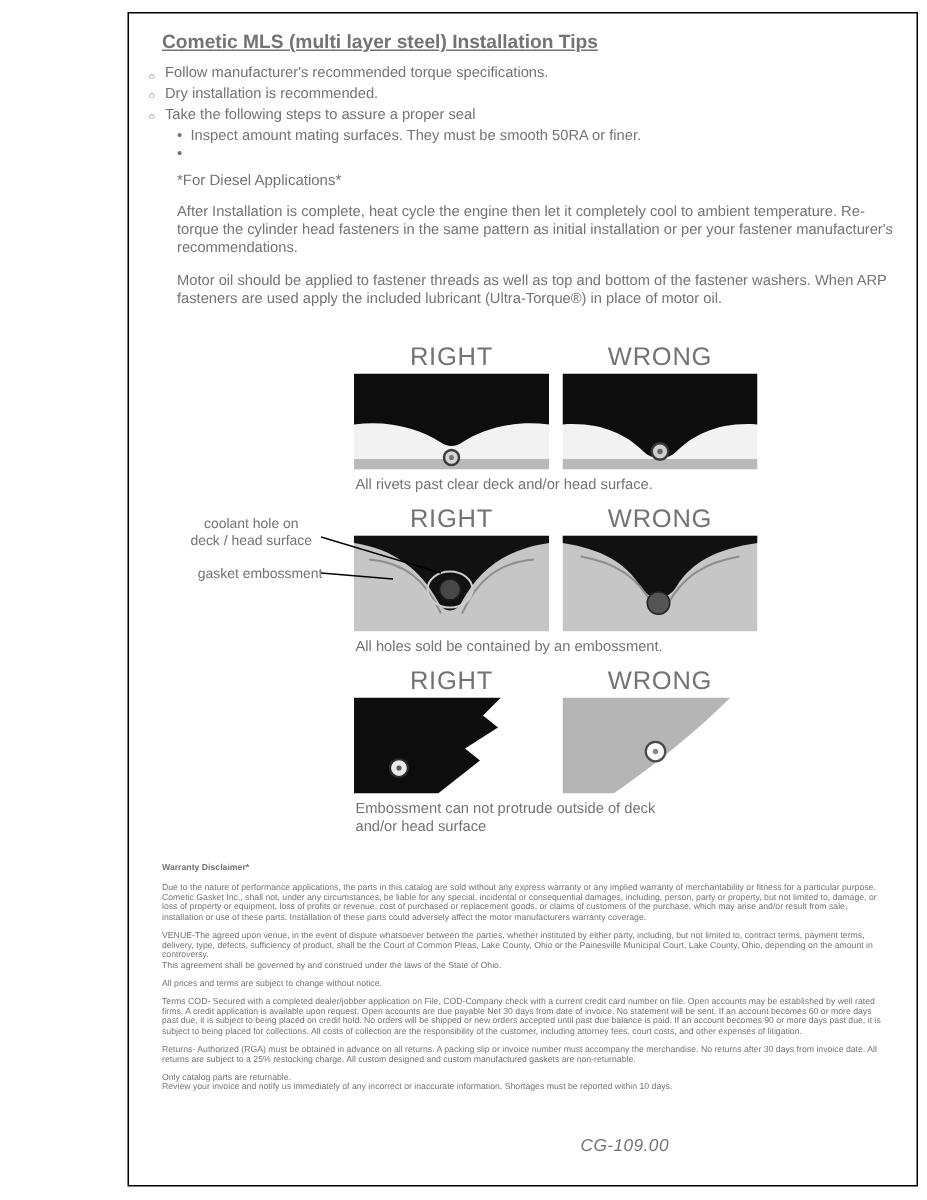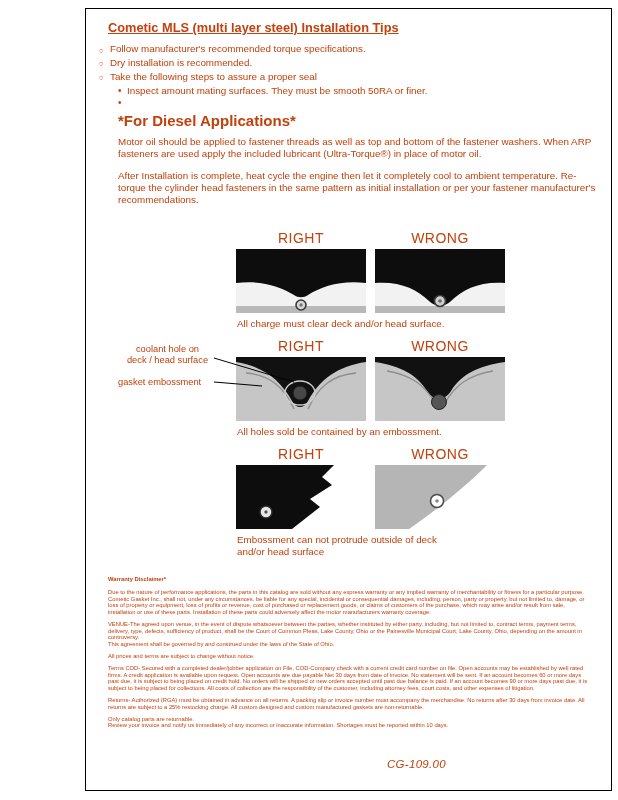--- a/index.html
+++ b/index.html
@@ -1,36 +1,36 @@
 <!DOCTYPE html>
 <html><head>
 <meta charset="utf-8">
 <style>
   html,body{margin:0;padding:0;background:#fff;}
   .page{position:relative;width:618px;height:800px;background:#fff;overflow:hidden;
-        font-family:"Liberation Sans", sans-serif;color:#c2410c;}
+        font-family:"Liberation Sans", sans-serif;color:#737373;}
   .frame{position:absolute;left:85px;top:8px;width:525px;height:781px;border:1px solid #000;}
   .title{position:absolute;left:108px;top:20px;font-size:12.8px;font-weight:bold;text-decoration:underline;}
   .tips{position:absolute;left:99px;top:43px;width:500px;font-size:9.8px;line-height:12.4px;}
   .tip{display:flex;}
   .tip .m{width:11px;font-size:7.5px;padding-top:1.5px;flex:none;}
   .tip.sub{margin-left:19px;}
   .tip.sub .m{width:9px;font-size:10px;padding-top:0;}
   .diesel{position:absolute;left:118px;top:115px;width:482px;font-size:9.8px;line-height:12px;}
-  .diesel .dh3{font-size:15px;font-weight:bold;margin:0 0 9px 0;}
+  .diesel .dh3{font-size:10px;font-weight:normal;margin:0 0 9px 0;}
   .diesel p{margin:0 0 10px 0;}
   .diagrams{position:absolute;left:236px;top:231px;width:270px;}
-  .dg-labels{display:flex;gap:9px;font-size:14px;line-height:14px;letter-spacing:.5px;align-items:center;}
+  .dg-labels{display:flex;gap:9px;font-size:17px;line-height:14px;letter-spacing:.5px;align-items:center;}
   .dg-labels span{width:130px;text-align:center;}
   .dg-images{display:flex;gap:9px;margin-top:4px;}
   .dg-images svg{display:block;}
   .dg-caption{font-size:9.8px;line-height:12px;margin:5px 0 9px 1px;white-space:pre-line;}
   .annot{position:absolute;font-size:9.3px;line-height:10.5px;white-space:pre-line;}
   .annot1{left:120px;top:344px;width:95px;text-align:center;}
-  .annot2{left:118px;top:377px;width:97px;}
+  .annot2{left:118px;top:377px;width:97px;text-align:right;}
   .annot-lines{position:absolute;left:214px;top:352px;}
   .disclaimer{position:absolute;left:108px;top:576px;width:484px;font-size:5.8px;line-height:1.17;}
   .disclaimer .dh{font-weight:bold;margin:0 0 6px 0;}
   .disclaimer p{margin:0 0 5px 0;white-space:pre-line;}
   .code{position:absolute;left:387px;top:758px;font-size:11.5px;letter-spacing:.3px;font-style:italic;}
 </style>
 </head>
 <body>
 
 <div class="page">
@@ -55,22 +55,22 @@
       <span class="m">•</span>
       <span>Inspect amount mating surfaces.  They must be smooth 50RA or finer.</span>
     </div>
     <div class="tip sub">
       <span class="m">•</span>
     </div>
   </div>
 
   <div class="diesel">
     <div class="dh3">*For Diesel Applications*</div>
+    <p>After Installation is complete, heat cycle the engine then let it completely cool to ambient temperature. Re-torque the cylinder head fasteners in the same pattern as initial installation or per your fastener manufacturer's recommendations.</p>
     <p>Motor oil should be applied to fastener threads as well as top and bottom of the fastener washers. When ARP fasteners are used apply the included lubricant (Ultra-Torque®) in place of motor oil.</p>
-    <p>After Installation is complete, heat cycle the engine then let it completely cool to ambient temperature. Re-torque the cylinder head fasteners in the same pattern as initial installation or per your fastener manufacturer's recommendations.</p>
   </div>
 
   <div class="diagrams">
 
     <div class="dg-labels">
       <span>RIGHT</span>
       <span>WRONG</span>
     </div>
     <div class="dg-images">
       <svg width="130" height="64" viewBox="0 0 130 64">
@@ -81,21 +81,21 @@
         <circle cx="65" cy="56" r="1.7" fill="#777"></circle>
       </svg>
       <svg width="130" height="64" viewBox="0 0 130 64">
         <rect width="130" height="64" fill="#f2f2f2"></rect>
         <rect y="57" width="130" height="7" fill="#b9b9b9"></rect>
         <path d="M0,0 H130 V34 C106,32 88,40 76,52 C70,58 60,58 54,52 C42,40 24,32 0,34 Z" fill="#0d0d0d"></path>
         <circle cx="65" cy="52" r="5.5" fill="#cfcfcf" stroke="#3a3a3a" stroke-width="1.6"></circle>
         <circle cx="65" cy="52" r="1.8" fill="#666"></circle>
       </svg>
     </div>
-    <div class="dg-caption">All charge must clear deck and/or head surface.</div>
+    <div class="dg-caption">All rivets past clear deck and/or head surface.</div>
 
     <div class="dg-labels">
       <span>RIGHT</span>
       <span>WRONG</span>
     </div>
     <div class="dg-images">
       <svg width="130" height="64" viewBox="0 0 130 64">
         <rect width="130" height="64" fill="#c6c6c6"></rect>
         <path d="M0,0 H130 V5 C102,9 84,22 72,44 C68,52 60,52 56,44 C44,22 26,9 0,5 Z" fill="#111"></path>
         <path d="M10,16 C34,18 48,30 58,52" stroke="#8e8e8e" fill="none" stroke-width="1.3"></path>

